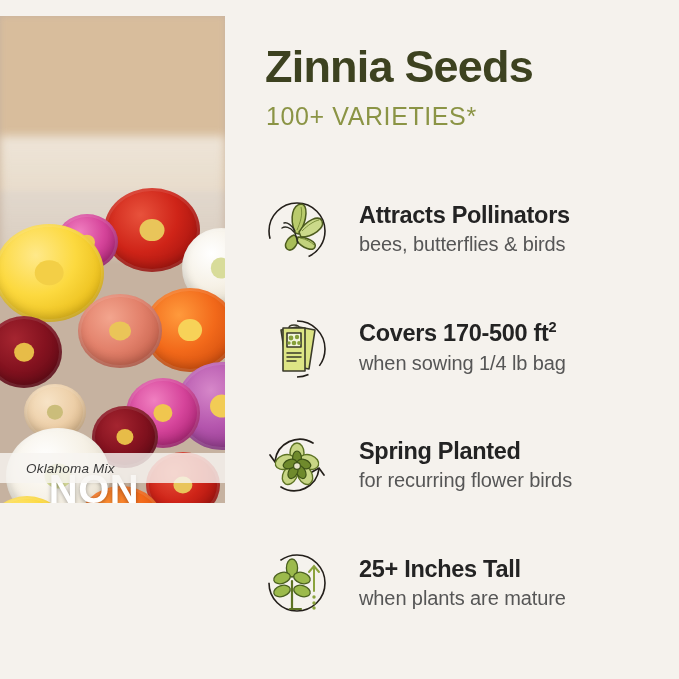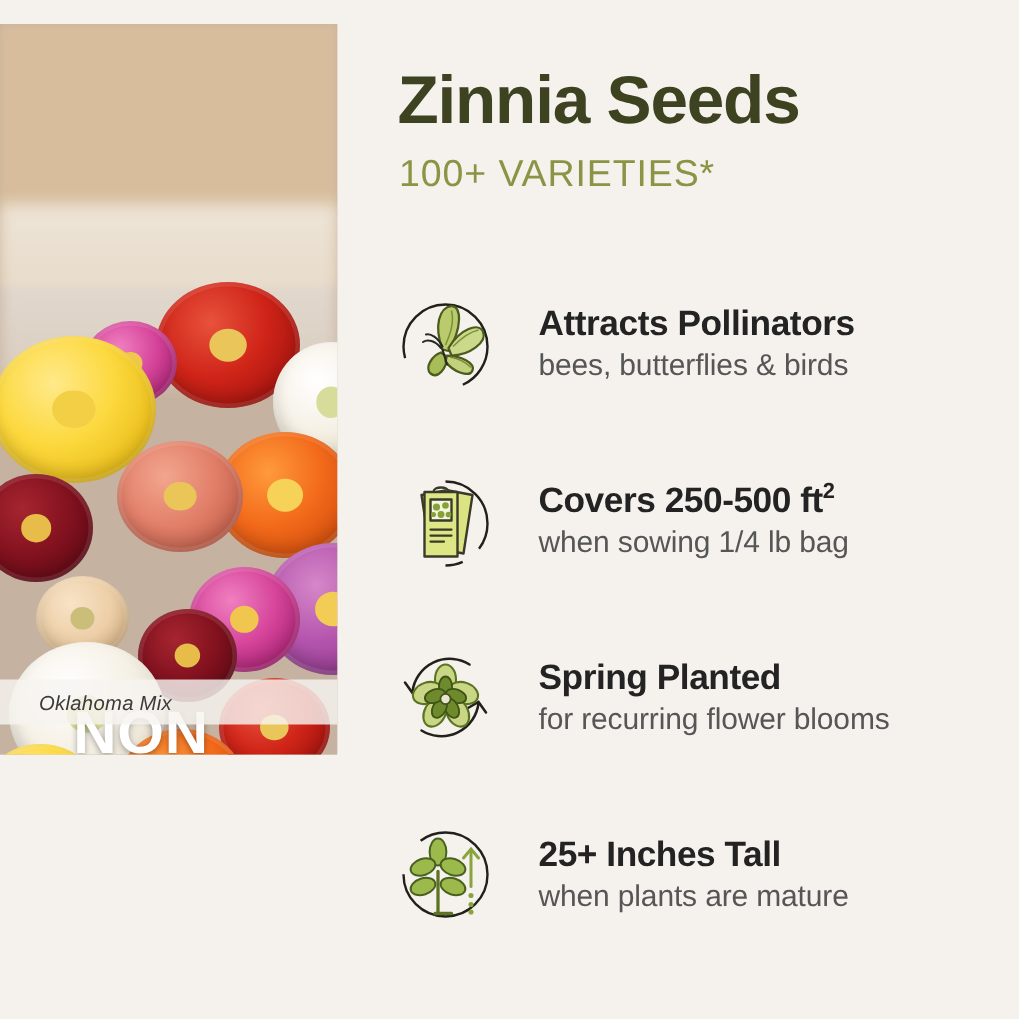--- a/index.html
+++ b/index.html
@@ -227,21 +227,21 @@
           </g>
           <g stroke="#3a3a2a" stroke-width="1.5" stroke-linecap="round">
             <path d="M26,42 L40,42"></path>
               <path d="M26,46 L40,46"></path>
               <path d="M26,50 L35,50"></path>
           </g>
           <path d="M28,17 C28,13 38,13 38,17" fill="none" stroke="#3a3a2a" stroke-width="1.6"></path>
         </svg>
       </div>
       <div class="tx">
-        <div class="h"><span>Covers 250-500 ft</span><sup>2</sup></div>
+        <div class="h"><span>Covers 170-500 ft</span><sup>2</sup></div>
         <div class="s">when sowing 1/4 lb bag</div>
       </div>
     </div>
 
     <div class="feature" id="f3">
       <div class="ic">
         <svg width="72" height="72" viewBox="0 0 72 72">
           <g fill="none" stroke="#231f1a" stroke-width="1.7" stroke-linecap="round">
             <path d="M14,32 A25,25 0 0 1 52,14"></path>
             <path d="M58,40 A25,25 0 0 1 20,58"></path>
@@ -260,21 +260,21 @@
             <ellipse cx="43" cy="35" rx="7" ry="4.4" fill="#6f8a2c" transform="rotate(20 43 35)"></ellipse>
             <ellipse cx="40" cy="43" rx="4.4" ry="7" fill="#6f8a2c" transform="rotate(-28 40 43)"></ellipse>
             <ellipse cx="32" cy="43" rx="4.4" ry="7" fill="#6f8a2c" transform="rotate(28 32 43)"></ellipse>
             <ellipse cx="29" cy="35" rx="7" ry="4.4" fill="#6f8a2c" transform="rotate(-20 29 35)"></ellipse>
           </g>
           <circle cx="36" cy="37" r="3.4" fill="#e8e4cd" stroke="#3f5417" stroke-width="1.2"></circle>
         </svg>
       </div>
       <div class="tx">
         <div class="h">Spring Planted</div>
-        <div class="s">for recurring flower blooms</div>
+        <div class="s">for recurring flower birds</div>
       </div>
     </div>
 
     <div class="feature" id="f4">
       <div class="ic">
         <svg width="72" height="72" viewBox="0 0 72 72">
           <circle cx="36" cy="36" r="28" fill="none" stroke="#231f1a" stroke-width="1.6" stroke-dasharray="150 26" stroke-dashoffset="62"></circle>
           <path d="M31,62 L31,34" stroke="#5d7324" stroke-width="2.2" stroke-linecap="round" fill="none"></path>
           <g stroke="#4a6020" stroke-width="1.3" stroke-linejoin="round">
             <ellipse cx="31" cy="21" rx="5.6" ry="9" fill="#9cba4c"></ellipse>

